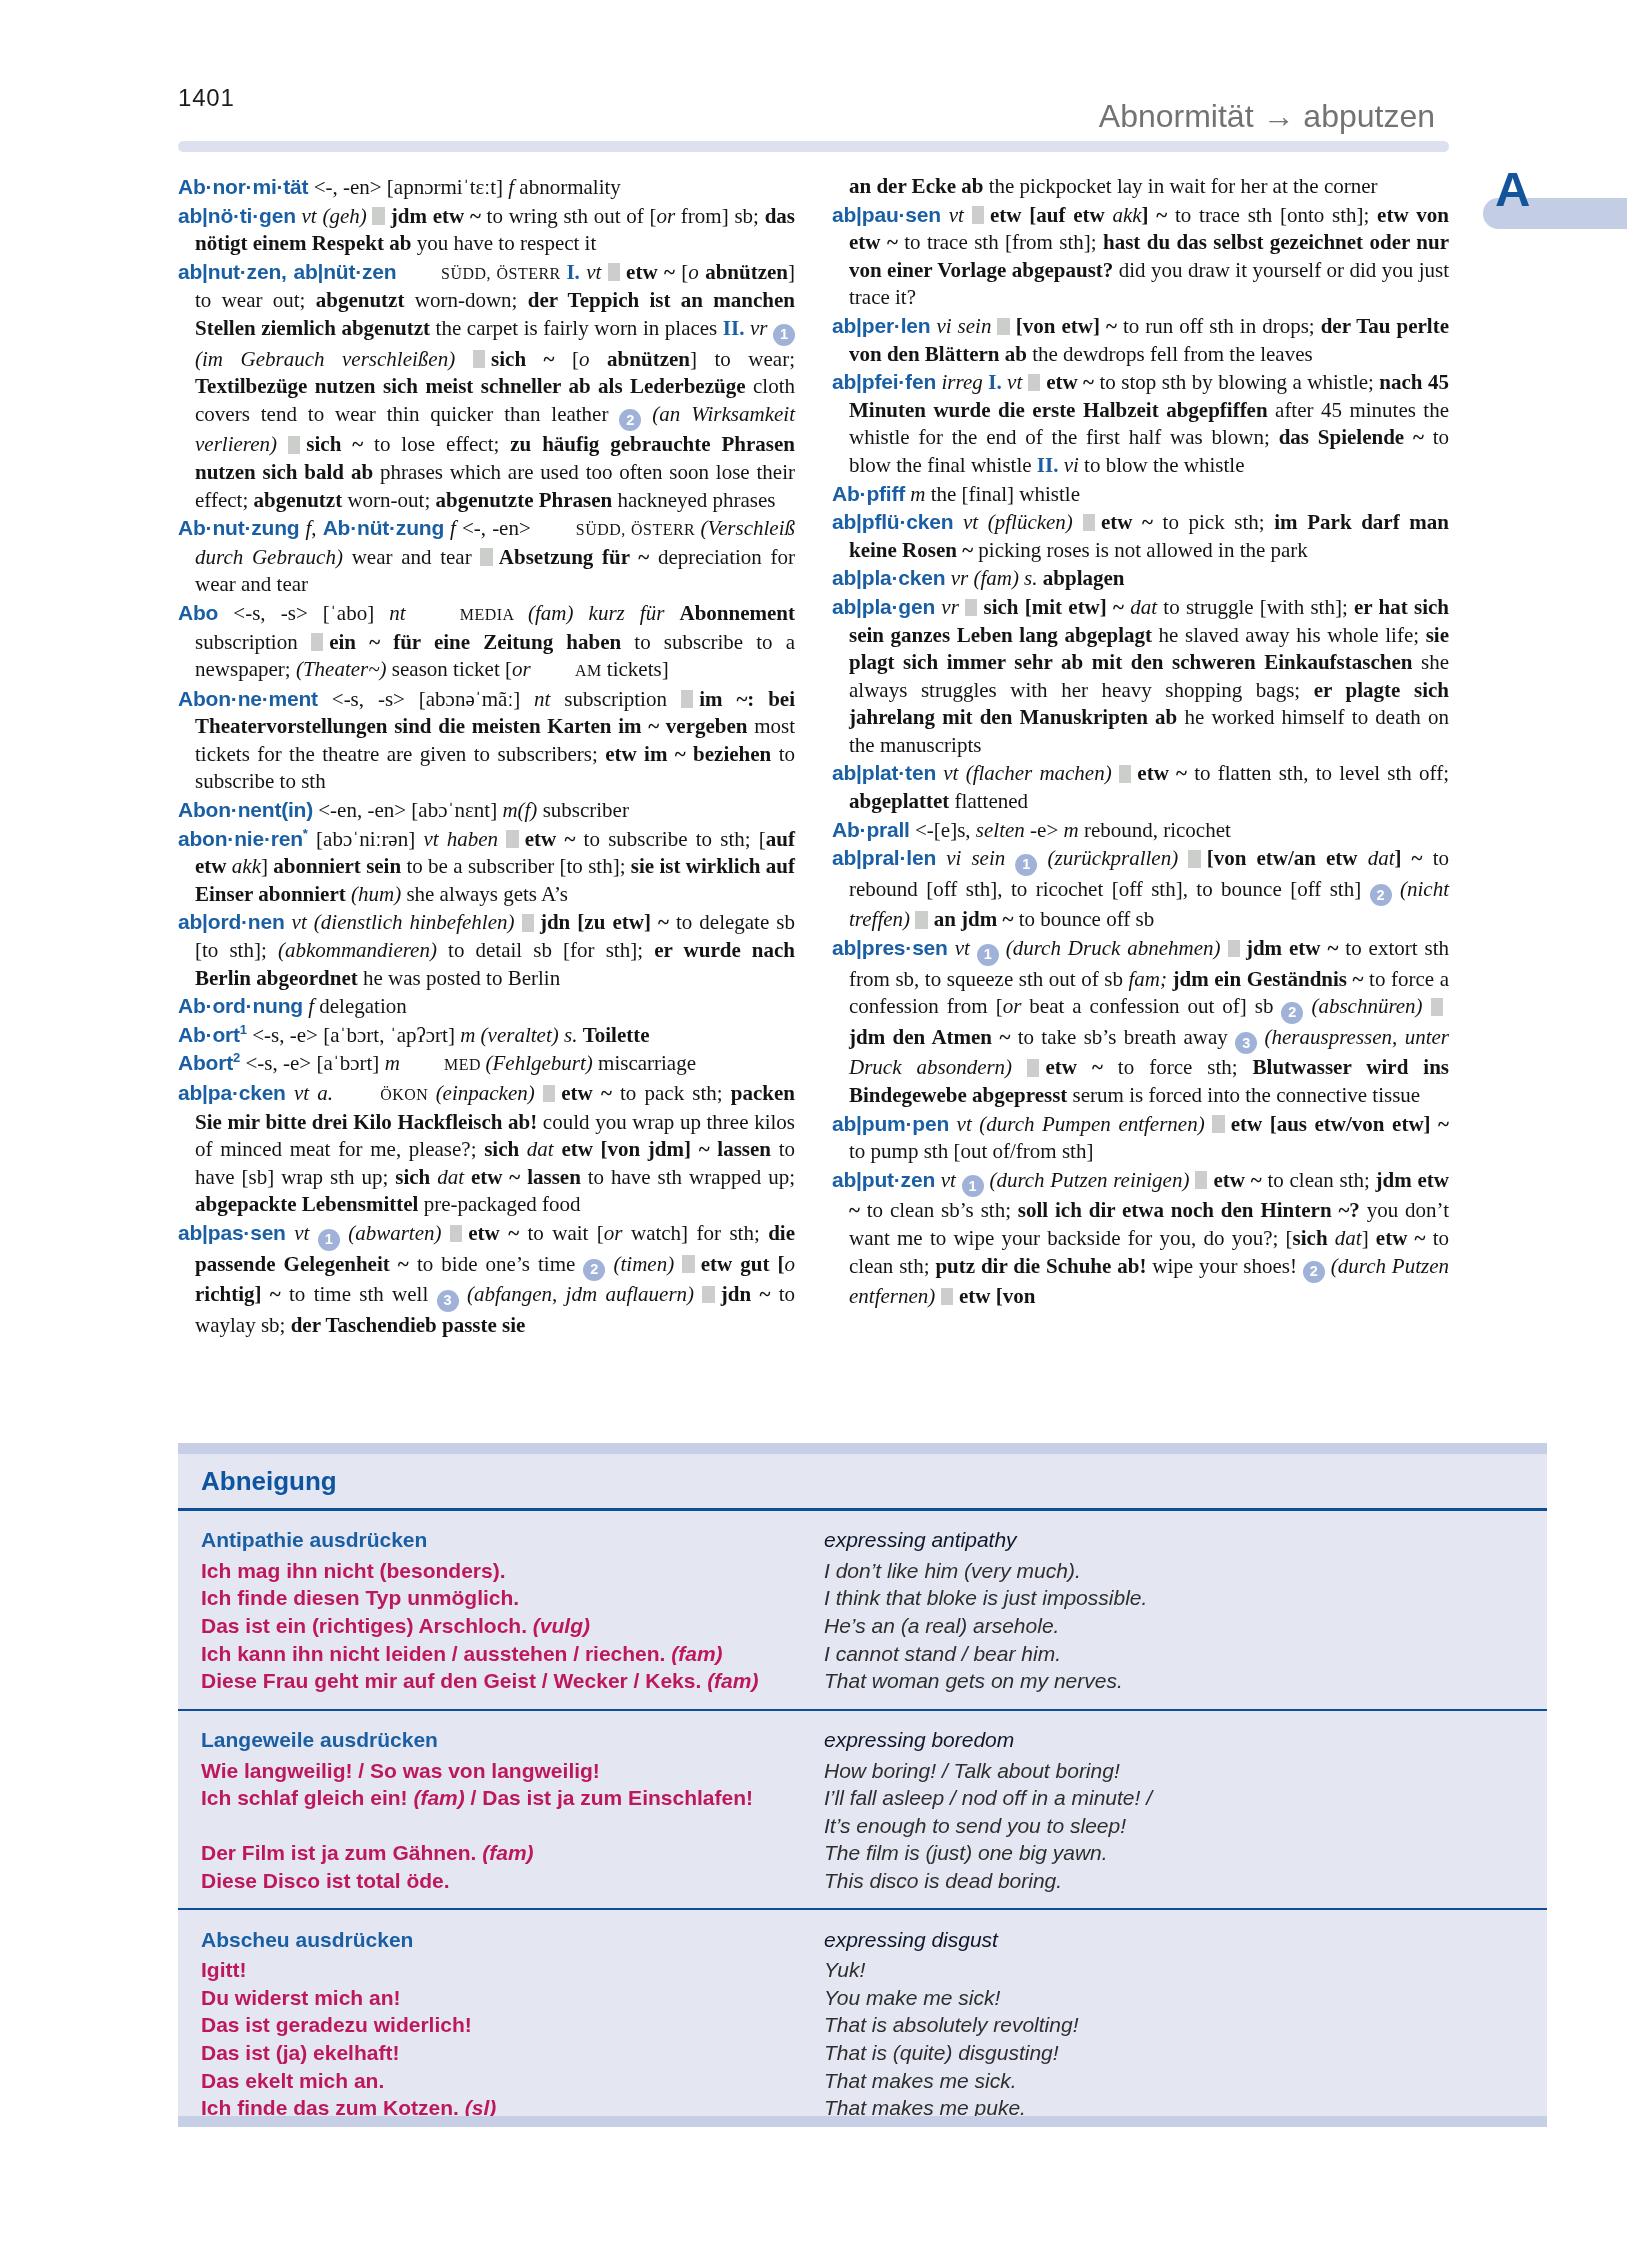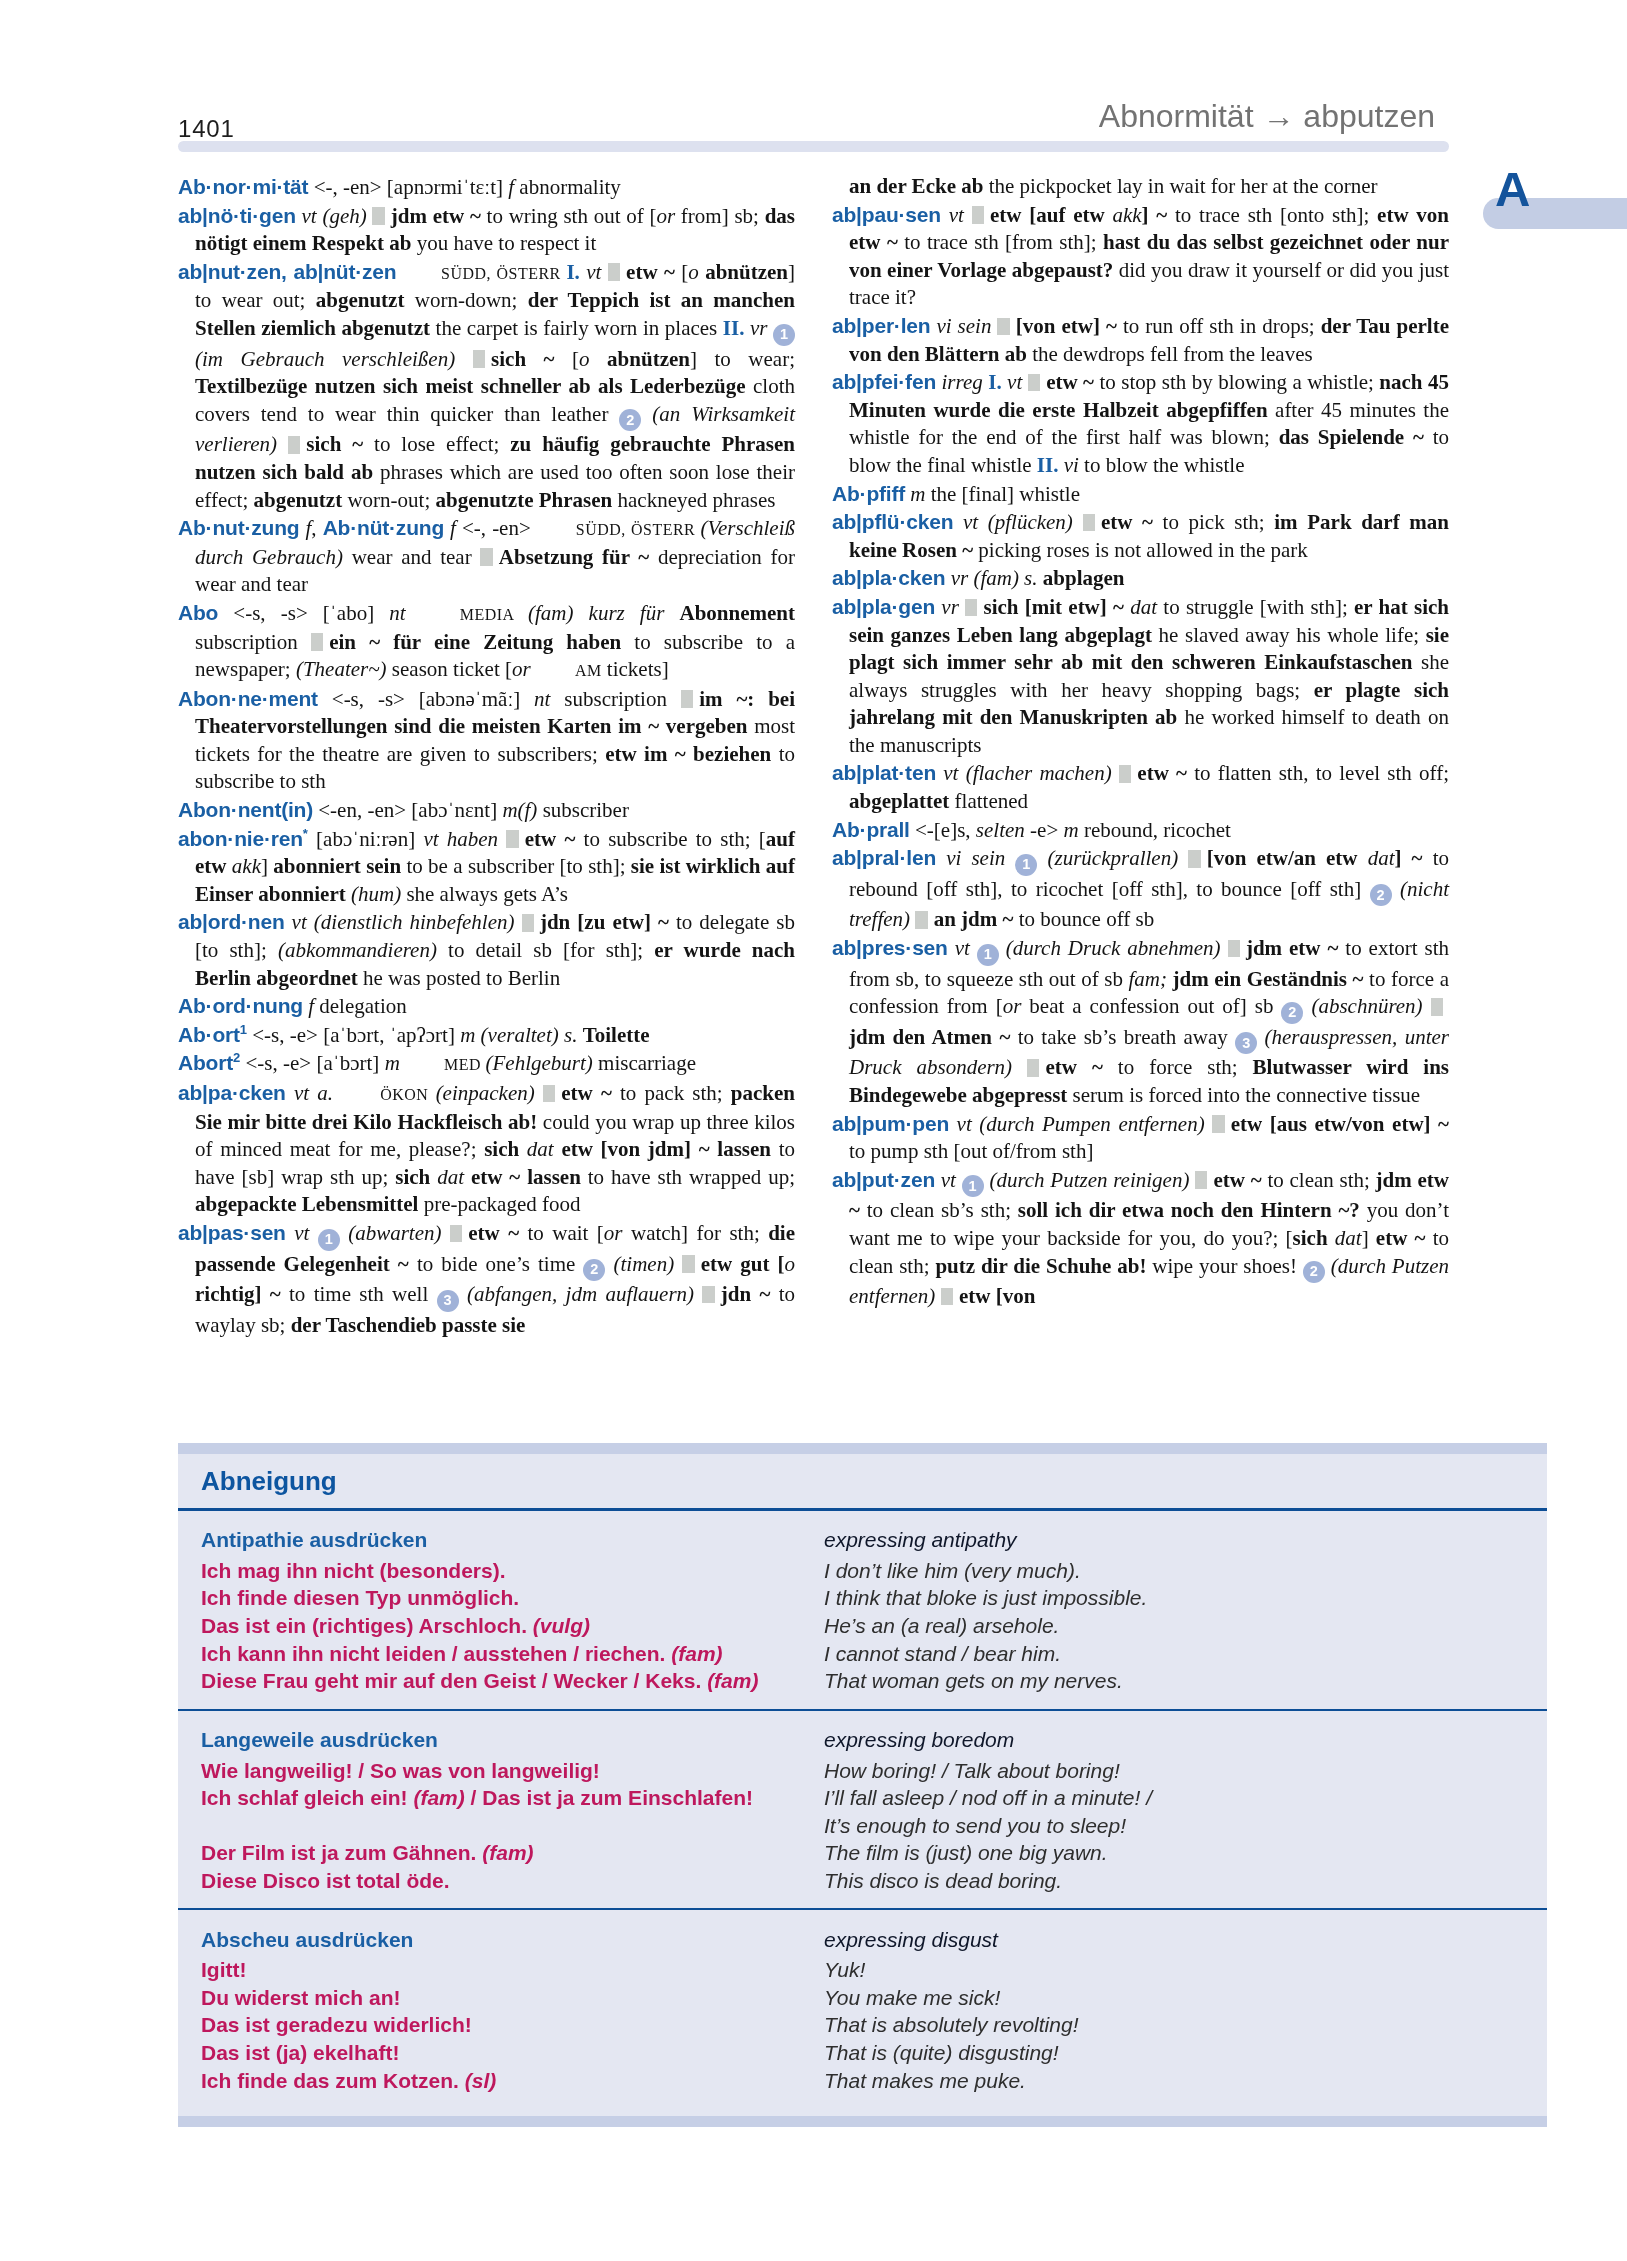--- a/index.html
+++ b/index.html
@@ -1,20 +1,20 @@
 <!DOCTYPE html>
 <html style="font-size:12.3px"><head>
 <meta charset="utf-8">
 <style>
   html,body{margin:0;padding:0;background:#ffffff;}
   body{width:1628px;height:2261px;position:relative;overflow:hidden;
        font-family:"Liberation Serif","DejaVu Serif",serif;color:#141414;}
 
   
-  .page-num{position:absolute;left:178px;top:115px;font-family:"Liberation Sans","DejaVu Sans",sans-serif;
+  .page-num{position:absolute;left:178px;top:84px;font-family:"Liberation Sans","DejaVu Sans",sans-serif;
             font-size:24px;color:#1d1d1d;letter-spacing:0.8px;}
   .guide{position:absolute;right:193px;top:98px;font-family:"Liberation Sans","DejaVu Sans",sans-serif;
          font-size:32px;color:#737373;}
   .head-band{position:absolute;left:178px;top:141px;width:1271px;height:10.7px;background:#dde1ef;border-radius:5.4px;}
 
   .letter-pill{position:absolute;left:1483px;top:198px;width:145px;height:31px;background:#c3cde4;border-radius:15.3px 0 0 15.3px;}
   .letter-a{position:absolute;left:1495px;top:165px;font-family:"Liberation Sans","DejaVu Sans",sans-serif;
             font-weight:bold;font-size:49px;color:#14549c;line-height:1;}
 
   
@@ -166,20 +166,24 @@
         </div>
         <div class="box-row">
           <div class="box-de">Das ist geradezu widerlich!</div>
           <div class="box-en">That is absolutely revolting!</div>
         </div>
         <div class="box-row">
           <div class="box-de">Das ist (ja) ekelhaft!</div>
           <div class="box-en">That is (quite) disgusting!</div>
         </div>
         <div class="box-row">
+          <div class="box-de">Das ekelt mich an.</div>
+          <div class="box-en">That makes me sick.</div>
+        </div>
+        <div class="box-row">
           <div class="box-de">Ich finde das zum Kotzen. <span class="lbl">(sl)</span></div>
           <div class="box-en">That makes me puke.</div>
         </div>
       </div>
     </div>
   <div class="pbox-band-bottom"></div>
 </div>
 
 
 </body></html>

